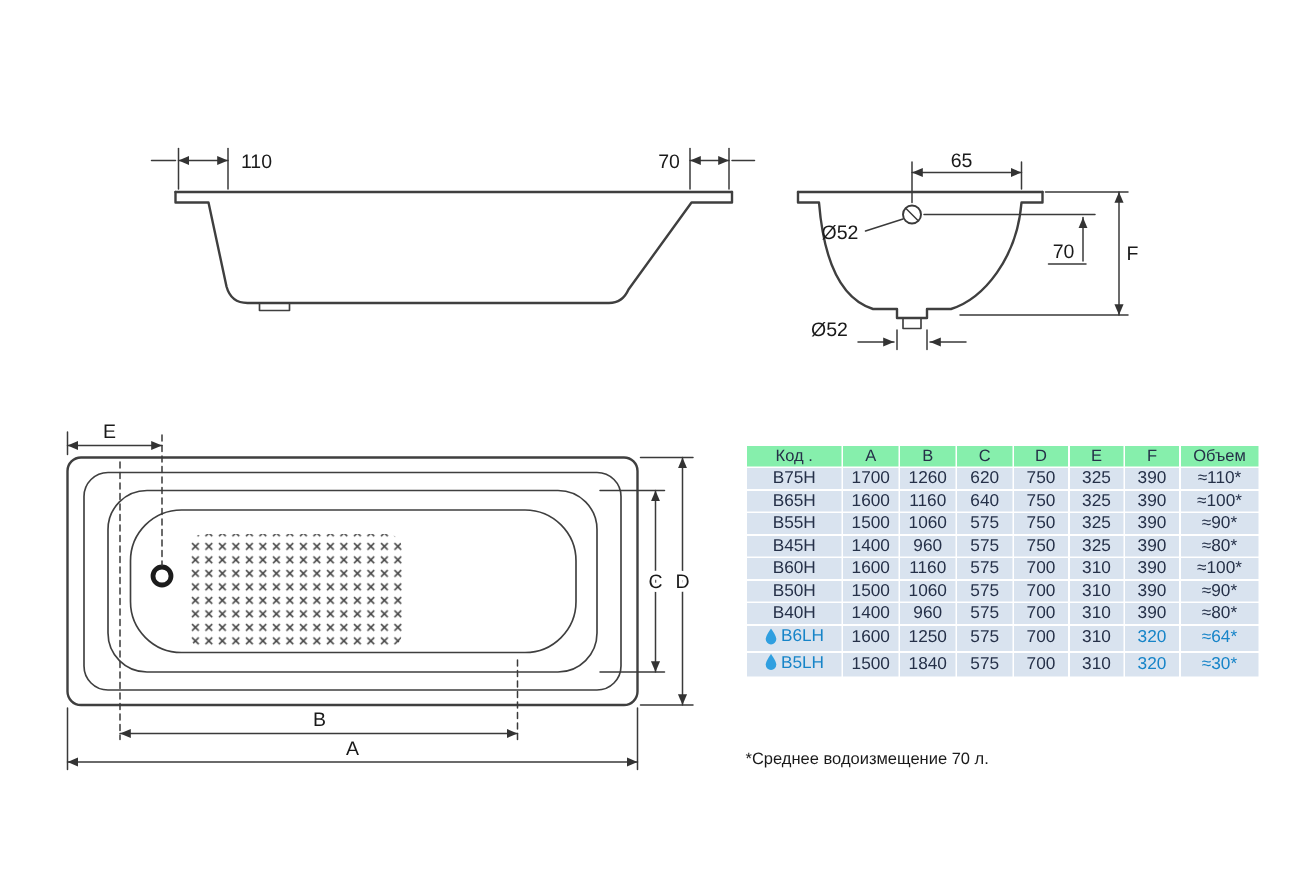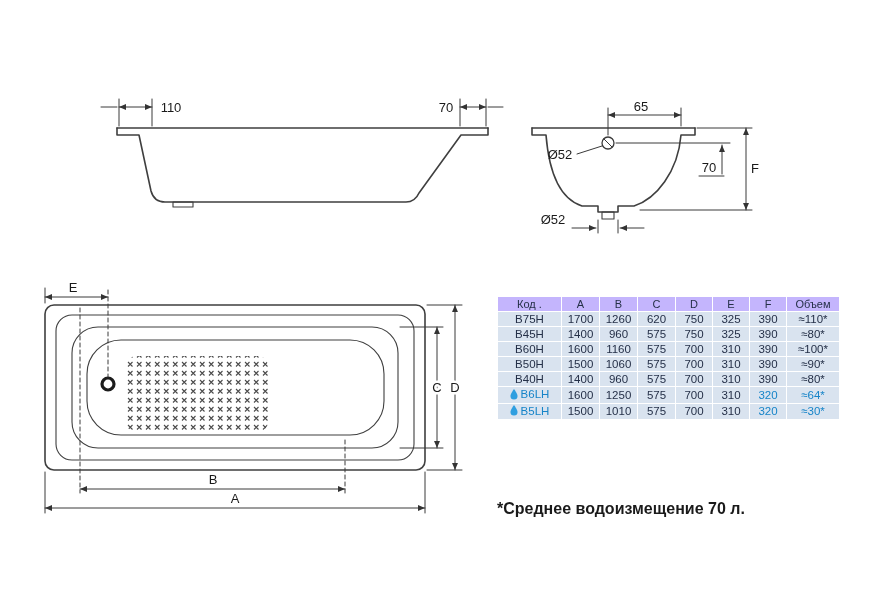--- a/index.html
+++ b/index.html
@@ -4,25 +4,25 @@
 <style>
   html,body { margin:0; padding:0; background:#fff; }
   body { width:875px; height:597px; position:relative; font-family:"Liberation Sans", sans-serif; }
   .canvas { position:absolute; left:0; top:0; width:875px; height:534px; background:#fff; overflow:hidden; }
   svg.art { position:absolute; left:0; top:0; }
   .dim { font-family:"Liberation Sans", sans-serif; font-size:13px; fill:#1a1a1a; }
   .halo { paint-order:stroke; stroke:#ffffff; stroke-width:5px; }
   .spec { position:absolute; left:497px; top:296px; width:342px; border-collapse:collapse; table-layout:fixed; }
   .spec th, .spec td { border:1px solid #ffffff; background:#d9e3ef; font-size:11.5px; color:#253048;
     text-align:center; padding:0; height:14px; line-height:14px; font-weight:400; overflow:hidden; white-space:nowrap; }
-  .spec th { background:#c4b5fd; font-size:11px; }
+  .spec th { background:#86efac; font-size:11px; }
   .spec td.blue { color:#1684c8; }
   .code-wrap { display:inline-flex; align-items:center; gap:3px; justify-content:flex-start; }
   .drop { flex:0 0 auto; }
-  .footnote { position:absolute; left:497px; top:500px; font-size:16px; color:#1a1a1a;font-weight:bold; }
+  .footnote { position:absolute; left:497px; top:500px; font-size:11px; color:#1a1a1a; }
 </style>
 </head>
 <body>
 
 <div class="canvas">
 
   <svg class="art" width="875" height="597" viewBox="0 0 875 597">
     <defs>
       <marker id="arr" viewBox="0 0 10 10" refX="9" refY="5" markerWidth="8" markerHeight="8" orient="auto-start-reverse">
         <path d="M0,1.2 L9,5 L0,8.8 Z" fill="#333"></path>
@@ -170,20 +170,44 @@
           <td>1700</td>
           <td>1260</td>
           <td>620</td>
           <td>750</td>
           <td>325</td>
           <td>390</td>
           <td>≈110*</td>
         </tr>
         <tr>
           <td><span class="code-wrap">
+              <span>B65H</span>
+            </span></td>
+          <td>1600</td>
+          <td>1160</td>
+          <td>640</td>
+          <td>750</td>
+          <td>325</td>
+          <td>390</td>
+          <td>≈100*</td>
+        </tr>
+        <tr>
+          <td><span class="code-wrap">
+              <span>B55H</span>
+            </span></td>
+          <td>1500</td>
+          <td>1060</td>
+          <td>575</td>
+          <td>750</td>
+          <td>325</td>
+          <td>390</td>
+          <td>≈90*</td>
+        </tr>
+        <tr>
+          <td><span class="code-wrap">
               <span>B45H</span>
             </span></td>
           <td>1400</td>
           <td>960</td>
           <td>575</td>
           <td>750</td>
           <td>325</td>
           <td>390</td>
           <td>≈80*</td>
         </tr>
@@ -239,21 +263,21 @@
           <td class="blue">≈64*</td>
         </tr>
         <tr>
           <td class="blue"><span class="code-wrap">
               <svg class="drop" viewBox="0 0 10 14" width="8" height="11">
                 <path d="M5 0 C5 0 9.5 6 9.5 9 A4.5 4.5 0 1 1 0.5 9 C0.5 6 5 0 5 0 Z" fill="#2f9fe0"></path>
               </svg>
               <span>B5LH</span>
             </span></td>
           <td>1500</td>
-          <td>1010</td>
+          <td>1840</td>
           <td>575</td>
           <td>700</td>
           <td>310</td>
           <td class="blue">320</td>
           <td class="blue">≈30*</td>
         </tr>
       </tbody>
   </table>
 
   <div class="footnote">*Среднее водоизмещение 70 л.</div>

